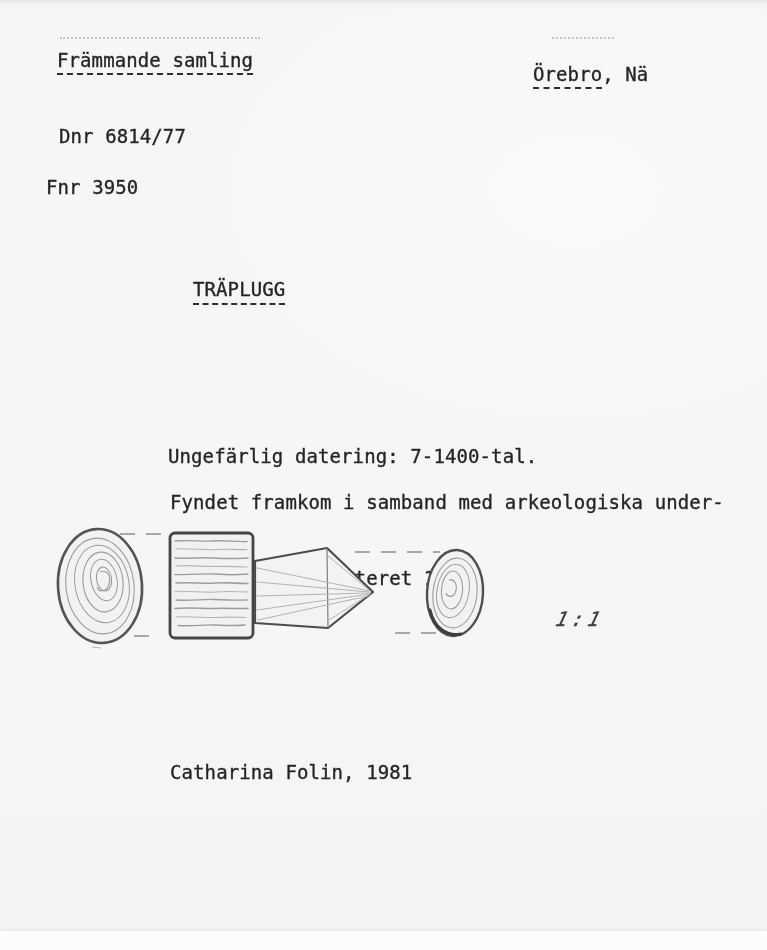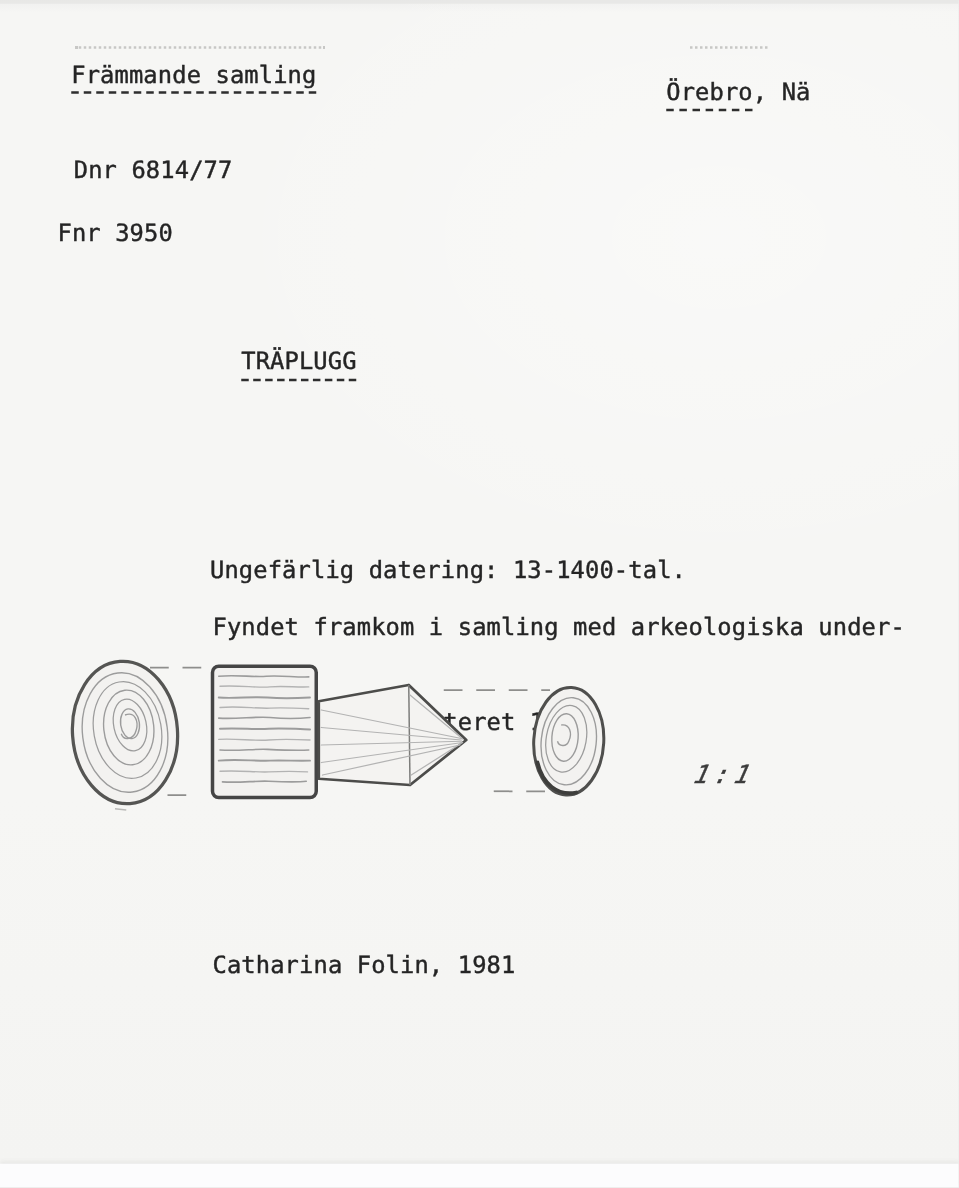--- a/index.html
+++ b/index.html
@@ -42,25 +42,25 @@
   <div class="t" style="left:57px; top:48px;"><span class="u">Främmande samling</span></div>
   <div class="t" style="left:59px; top:124px;">Dnr 6814/77</div>
   <div class="t" style="left:46px; top:175px;">Fnr 3950</div>
 
   <div class="t" style="left:533px; top:62px;"><span class="u">Örebro</span><span>, Nä</span></div>
 
   <div class="t" style="left:168px; top:277px;"><span class="u" style="padding-bottom:3px;margin-left:25px;">TRÄPLUGG</span></div>
 
 
   <div class="t para" style="left:168px; top:394px;">
-    <div class="ln">Ungefärlig datering: 13-1400-tal.</div>
+    <div class="ln">Ungefärlig datering: 7-1400-tal.</div>
   </div>
 
   <div class="t para" style="left:170px; top:440px;">
-    <div class="ln">Fyndet framkom i samling med arkeologiska under-</div>
+    <div class="ln">Fyndet framkom i samband med arkeologiska under-</div>
     <div class="ln">sökningar i kvarteret 1978.</div>
   </div>
 
   <svg style="position:absolute; left:40px; top:508px;" width="460" height="160" viewBox="0 0 460 160">
 
     <g stroke="#8e8e8c" stroke-width="1.4" stroke-dasharray="15 11">
       <line x1="80" y1="26" x2="130" y2="26"></line>
       <line x1="68" y1="128" x2="120" y2="128"></line>
       <line x1="315" y1="44" x2="400" y2="44"></line>
       <line x1="355" y1="125" x2="403" y2="125"></line>

